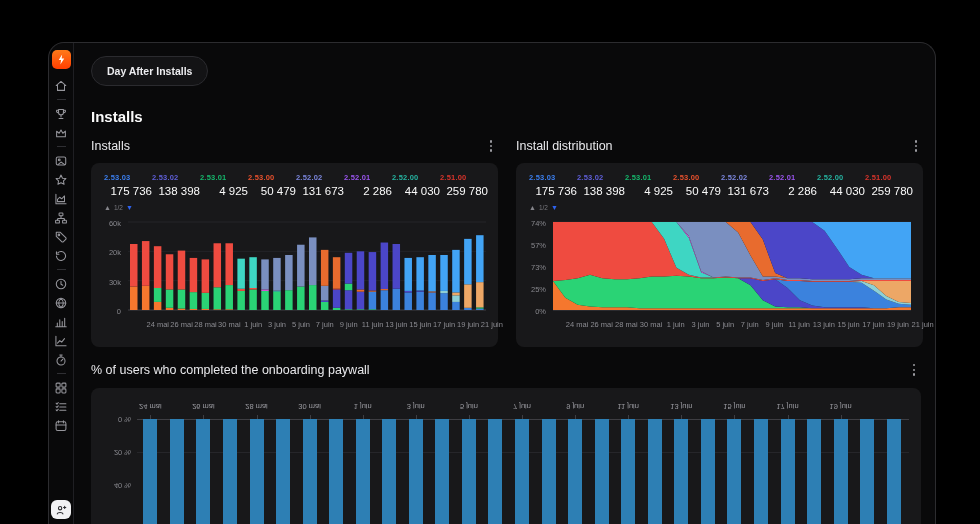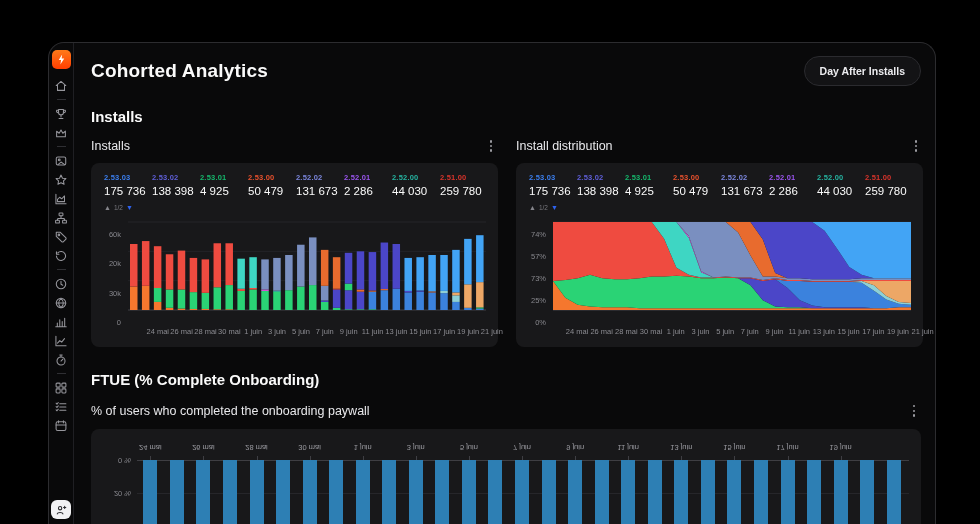--- a/index.html
+++ b/index.html
@@ -48,27 +48,27 @@
   .chart-title { font-size:12.5px; color:#e9e9ec; }
   .kebab { display:flex; flex-direction:column; gap:2.2px; padding:2px 6px; cursor:pointer; }
   .kebab i { width:2.4px; height:2.4px; border-radius:50%; background:#9b9ba1; display:block; }
   .card {
     margin-top:9px; background:#18181a; border-radius:8px;
     padding:9px 10px 4px 13px; height:184px;
   }
   .legend { display:flex; margin-top:1px; }
   .leg-item { width:48px; flex:none; cursor:pointer; }
   .leg-ver { font-size:7.5px; font-weight:700; letter-spacing:.2px; }
-  .leg-val { font-size:11.5px; color:#fafafa; margin-top:3px; white-space:nowrap; }
+  .leg-val { font-size:11.5px; color:#fafafa; margin-top:3px; white-space:nowrap;text-align:right; }
   .pager { display:flex; align-items:center; gap:3px; height:12px; margin-top:4px; }
   .tri-up { color:#85858b; font-size:7px; cursor:pointer; line-height:1; }
   .pager-label { font-size:6.5px; color:#77777d; }
   .tri-down { color:#2e63f0; font-size:7px; cursor:pointer; line-height:1; }
   .plot-wrap { display:flex; margin-top:3px; }
-  .ylabels { position:relative; width:24px; height:98px; flex:none;margin-top:11px; }
+  .ylabels { position:relative; width:24px; height:98px; flex:none; }
   .ylabels span { position:absolute; right:7px; font-size:7.5px; color:#87878d; transform:translateY(-50%); white-space:nowrap; }
   .xlabels { position:relative; height:12px; margin-left:24px; }
   .xlabels span { position:absolute; top:2px; font-size:7.5px; color:#8b8b91; transform:translateX(-50%); white-space:nowrap; }
   
   .ftue-title { margin-top:24px; }
   .ftue-sub-row { display:flex; justify-content:space-between; align-items:center; margin-top:15px; }
   .ftue-sub { font-size:12.5px; color:#e9e9ec; }
   .ftue-card { margin-top:10px; background:#18181a; border-radius:8px; height:400px; overflow:hidden; padding:12px 8px 0 10px; }
   .ftue-flip { transform:scaleY(-1); height:620px; position:relative; }
   .f-grid { position:absolute; left:36px; right:4px; height:1px; background:#26262a; }
@@ -198,21 +198,20 @@
       <svg viewBox="0 0 16 16" fill="none" stroke="currentColor" stroke-width="1.4" stroke-linecap="round" stroke-linejoin="round">
         <circle cx="6.8" cy="5.6" r="2.2"></circle>
           <path d="M3 13.2c.4-2.6 7.2-2.6 7.6 0M11.4 4.6h3M12.9 3.1v3"></path>
       </svg>
     </div>
   </aside>
 
   <main class="content">
 
     <div class="topbar">
-      <h1>Cohorted Analytics</h1>
       <div class="toggle">
         <span class="opt">Day After Installs</span>
       </div>
     </div>
 
     <h2 class="section-title">Installs</h2>
 
     <div class="charts-row">
 
       <div class="chart-col">
@@ -542,21 +541,20 @@
               <span style="left: 295.586px;">15 juin</span>
               <span style="left: 320.276px;">17 juin</span>
               <span style="left: 344.966px;">19 juin</span>
               <span style="left: 369.655px;">21 juin</span>
             </div>
         </div>
       </div>
 
     </div>
 
-    <h2 class="section-title ftue-title">FTUE (% Complete Onboarding)</h2>
 
     <div class="ftue-sub-row">
       <span class="ftue-sub">% of users who completed the onboarding paywall</span>
       <div class="kebab">
           <i></i>
           <i></i>
           <i></i>
         </div>
     </div>
 

